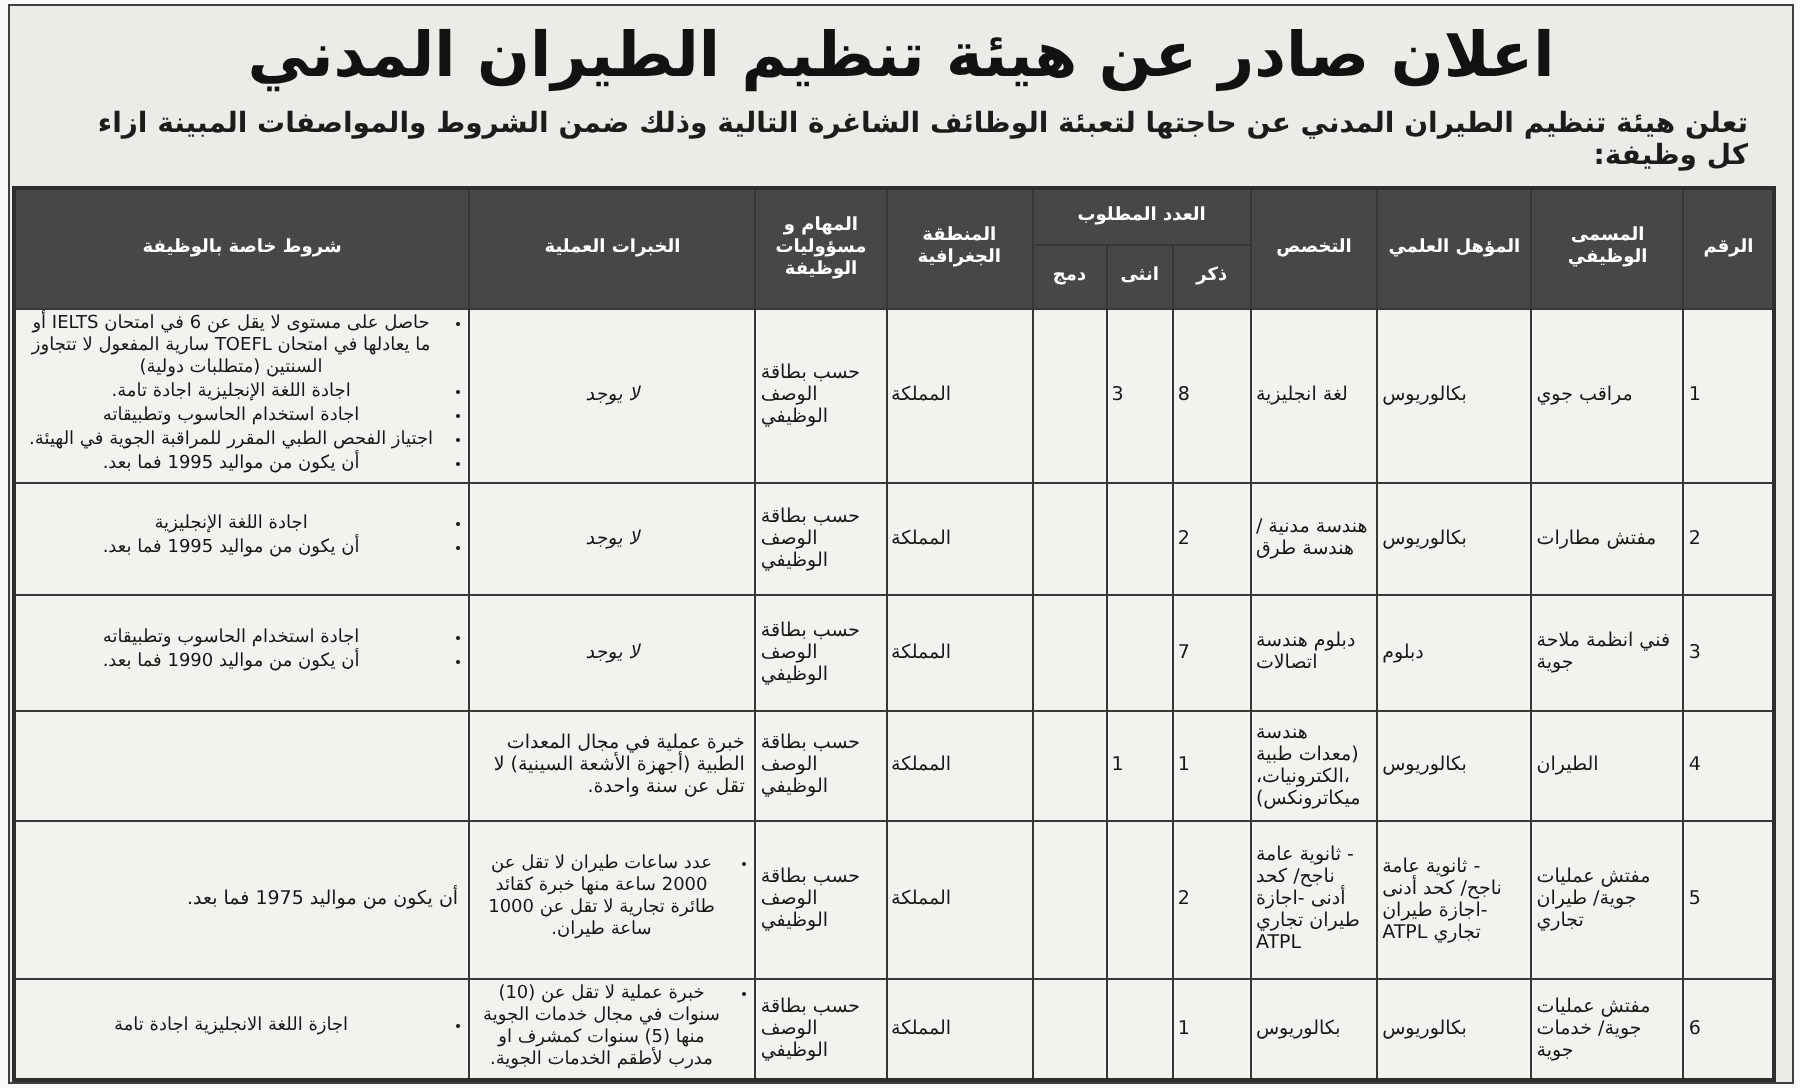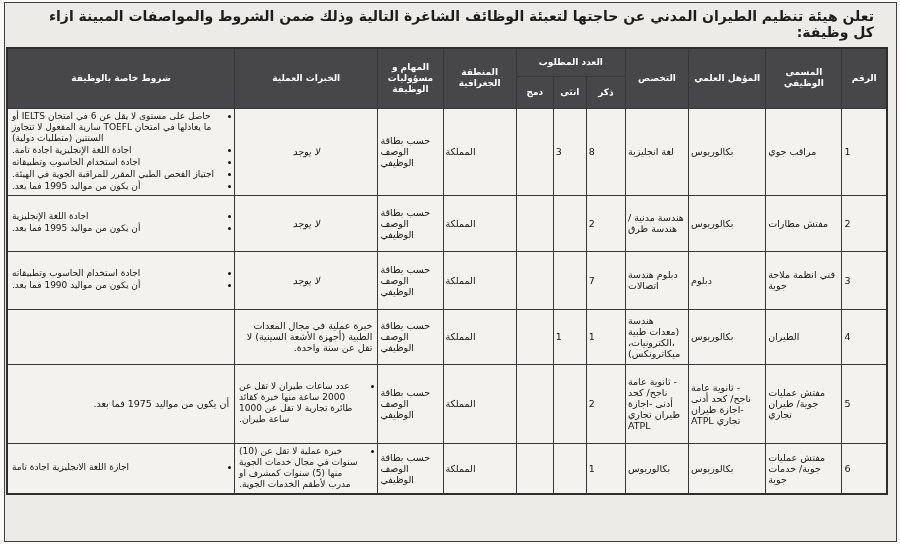--- a/index.html
+++ b/index.html
@@ -69,21 +69,21 @@
   tbody tr:nth-child(5){height:79px;}
   tbody tr:nth-child(6){height:40px;}
   td.c-center{text-align:left;}
   td.c-rich{text-align:right; vertical-align:middle;}
   .cell-text{padding:1px 3px;}
   .cell-text.center{text-align:center;font-style:italic;}
   ul.bullets{
     margin:0;
     padding:1px 13px 1px 2px;
     list-style:disc outside;
-    text-align:left;
+    text-align:center;
     font-size:9px;
     line-height:11px;
   }
   ul.bullets li{margin:0 0 1px 0;}
   
   col.w-num{width:45px;}
   col.w-title{width:76px;}
   col.w-qual{width:77px;}
   col.w-spec{width:63px;}
   col.w-male{width:39px;}
@@ -91,20 +91,21 @@
   col.w-comb{width:37px;}
   col.w-region{width:73px;}
   col.w-duties{width:65px;}
   col.w-exp{width:143px;}
   col.w-cond{width:227px;}
 </style>
 </head>
 <body>
 
 <div class="page">
+  <h1 class="page-title">اعلان صادر عن هيئة تنظيم الطيران المدني</h1>
   <p class="page-subtitle">تعلن هيئة تنظيم الطيران المدني عن حاجتها لتعبئة الوظائف الشاغرة التالية وذلك ضمن الشروط والمواصفات المبينة ازاء كل وظيفة:</p>
 
   <table class="vacancies">
     <colgroup>
       <col class="w-num">
         <col class="w-title">
         <col class="w-qual">
         <col class="w-spec">
       <col class="w-male">
         <col class="w-female">

